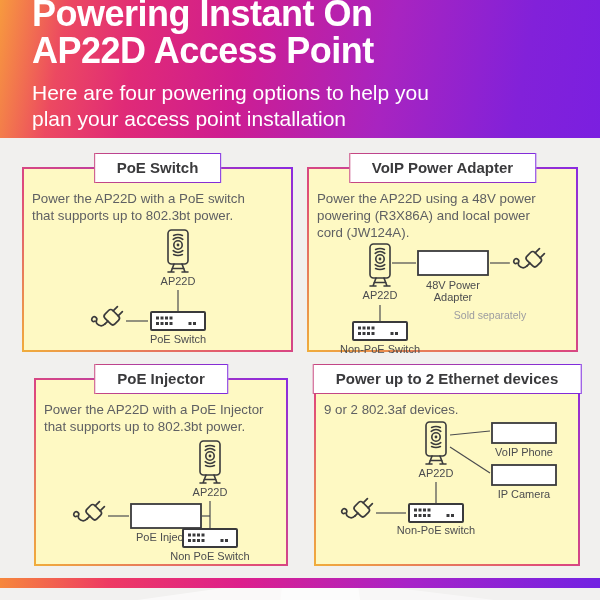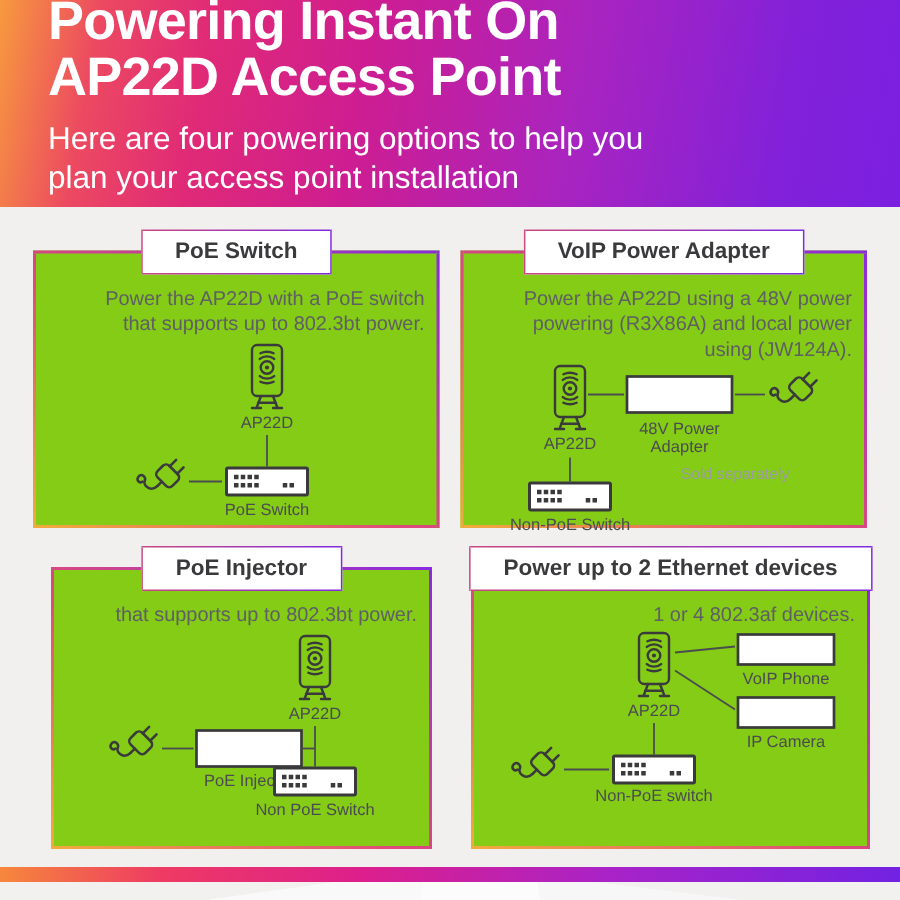--- a/index.html
+++ b/index.html
@@ -21,35 +21,35 @@
   .hero-sub{
     font-size:21px;line-height:1.24;margin-top:7px;font-weight:400;
   }
   
   .content{
     height:440px;box-sizing:border-box;padding:29px 22px 0 22px;background:#f1f0ee;
   }
   .row{display:flex;gap:14px;}
   .row1{margin-bottom:26px;}
   .panel{
-    flex:1;position:relative;background:#84cc16;
+    flex:1;position:relative;background:#fef9c3;
     border:2px solid;border-image:linear-gradient(to bottom left,#8a2be0 0%,#df4a7a 55%,#f0ac3c 100%) 1;
     box-sizing:border-box;
   }
   .row1 .panel{height:185px;}
   .row2 .panel{height:188px;margin-left:12px;}
   .panel-header{
     position:absolute;top:-16px;left:50%;transform:translateX(-50%);
     background:#ffffff;border:1.5px solid;
     border-image:linear-gradient(90deg,#c8487f,#7e2adf) 1;
     padding:5px 22px 6px 22px;white-space:nowrap;
     font-size:15px;font-weight:bold;color:#3a3a3c;
   }
   .panel-body{
-    margin:22px 8px 0 8px;text-align:right;
+    margin:22px 8px 0 8px;text-align:left;
     font-size:13.3px;line-height:1.26;color:#5f6063;
   }
   .diagram{display:block;margin:4px auto 0 auto;overflow:visible;}
   .diagram text{font-family:"Liberation Sans",sans-serif;font-size:11px;fill:#4b4c4f;text-anchor:middle;}
   .diagram text.muted{fill:#9c9ca0;font-size:10.5px;}
   
   .stripe{
     height:10px;
     background:linear-gradient(90deg,#f6873c 0%,#ee3a63 18%,#dd1f8c 40%,#a823c8 68%,#7222e2 100%);
   }
@@ -137,21 +137,21 @@
           <use href="#g-plug" x="52" y="74"></use>
           <line x1="88" y1="92" x2="110" y2="92" stroke="#4b4c4f" stroke-width="1.2"></line>
         </svg>
       </div>
 
       <div class="panel">
         <div class="panel-header">VoIP Power Adapter</div>
         <div class="panel-body">
           <span style="display:block">Power the AP22D using a 48V power</span>
           <span style="display:block">powering (R3X86A) and local power</span>
-          <span style="display:block">using (JW124A).</span>
+          <span style="display:block">cord (JW124A).</span>
         </div>
         <svg class="diagram" width="262" height="112" style="margin-top:2px">
           <use href="#g-ap" x="52" y="0"></use>
           <text x="68" y="56">AP22D</text>
           <line x1="80" y1="20" x2="104" y2="20" stroke="#4b4c4f" stroke-width="1.2"></line>
           <rect x="106" y="8" width="70" height="24" fill="#ffffff" stroke="#3a3a3c" stroke-width="1.8"></rect>
           <text x="141" y="46">48V Power</text>
           <text x="141" y="58">Adapter</text>
           <text x="178" y="76" class="muted">Sold separately</text>
           <line x1="178" y1="20" x2="198" y2="20" stroke="#4b4c4f" stroke-width="1.2"></line>
@@ -161,40 +161,41 @@
           <text x="68" y="110">Non-PoE Switch</text>
         </svg>
       </div>
     </div>
 
     <div class="row row2">
 
       <div class="panel">
         <div class="panel-header">PoE Injector</div>
         <div class="panel-body">
+          <span style="display:block">Power the AP22D with a PoE Injector</span>
           <span style="display:block">that supports up to 802.3bt power.</span>
         </div>
         <svg class="diagram" width="250" height="124">
           <use href="#g-ap" x="158" y="0"></use>
           <text x="174" y="56">AP22D</text>
           <line x1="174" y1="61" x2="174" y2="88" stroke="#4b4c4f" stroke-width="1.2"></line>
           <use href="#g-plug" x="36" y="58"></use>
           <line x1="72" y1="76" x2="93" y2="76" stroke="#4b4c4f" stroke-width="1.2"></line>
           <rect x="95" y="64" width="70" height="24" fill="#ffffff" stroke="#3a3a3c" stroke-width="1.8"></rect>
           <text x="130" y="101">PoE Injector</text>
           <line x1="165" y1="76" x2="174" y2="76" stroke="#4b4c4f" stroke-width="1.2"></line>
           <use href="#g-switch" x="146" y="88"></use>
           <text x="174" y="120">Non PoE Switch</text>
         </svg>
       </div>
 
       <div class="panel">
         <div class="panel-header">Power up to 2 Ethernet devices</div>
         <div class="panel-body">
-          <span style="display:block">1 or 4 802.3af devices.</span>
+          <span style="display:block">9 or 2 802.3af devices.</span>
         </div>
         <svg class="diagram" width="262" height="114" style="margin-top:2px">
           <use href="#g-ap" x="104" y="0"></use>
           <text x="120" y="56">AP22D</text>
           <line x1="134" y1="14" x2="174" y2="10" stroke="#4b4c4f" stroke-width="1.2"></line>
           <line x1="134" y1="26" x2="174" y2="52" stroke="#4b4c4f" stroke-width="1.2"></line>
           <rect x="176" y="2" width="64" height="20" fill="#ffffff" stroke="#3a3a3c" stroke-width="1.8"></rect>
           <text x="208" y="35">VoIP Phone</text>
           <rect x="176" y="44" width="64" height="20" fill="#ffffff" stroke="#3a3a3c" stroke-width="1.8"></rect>
           <text x="208" y="77">IP Camera</text>

